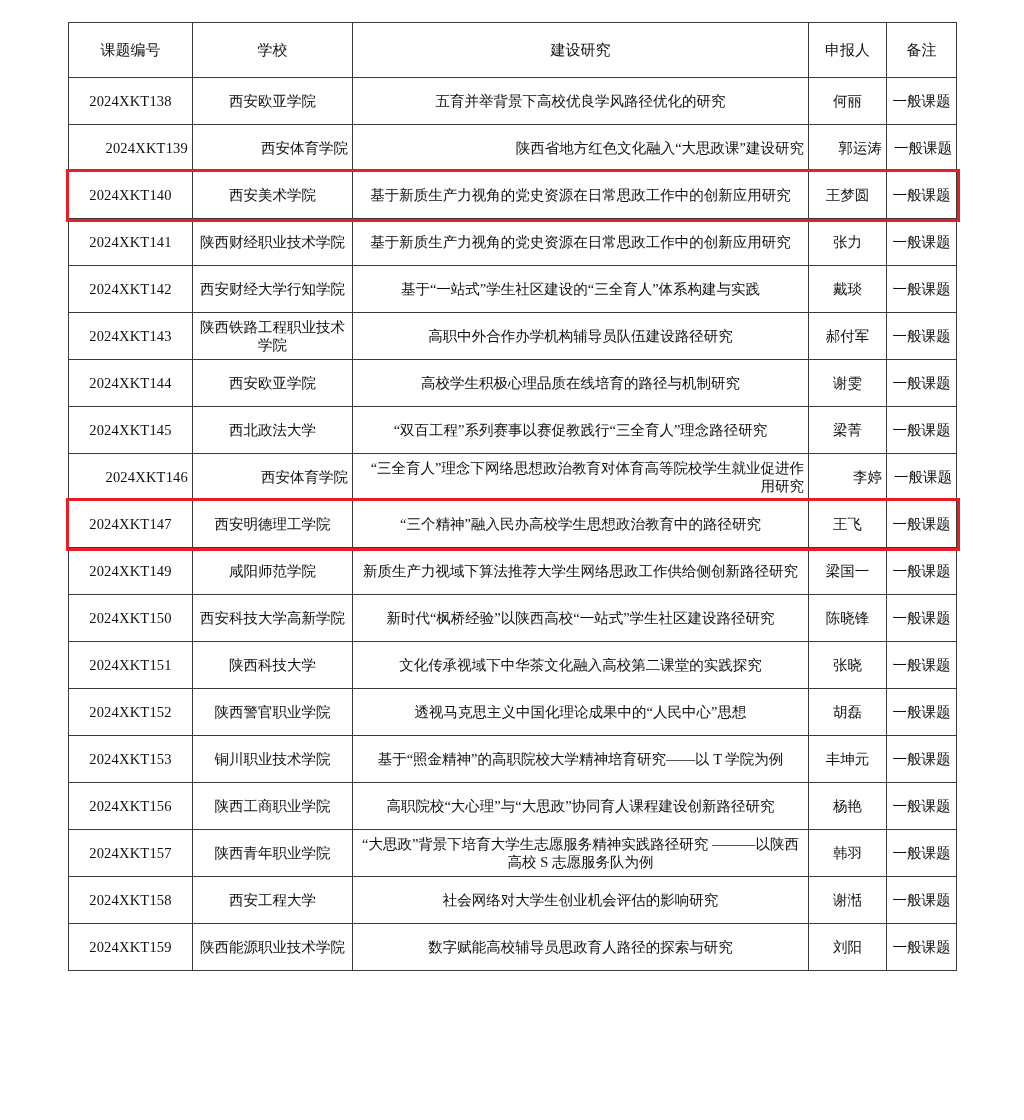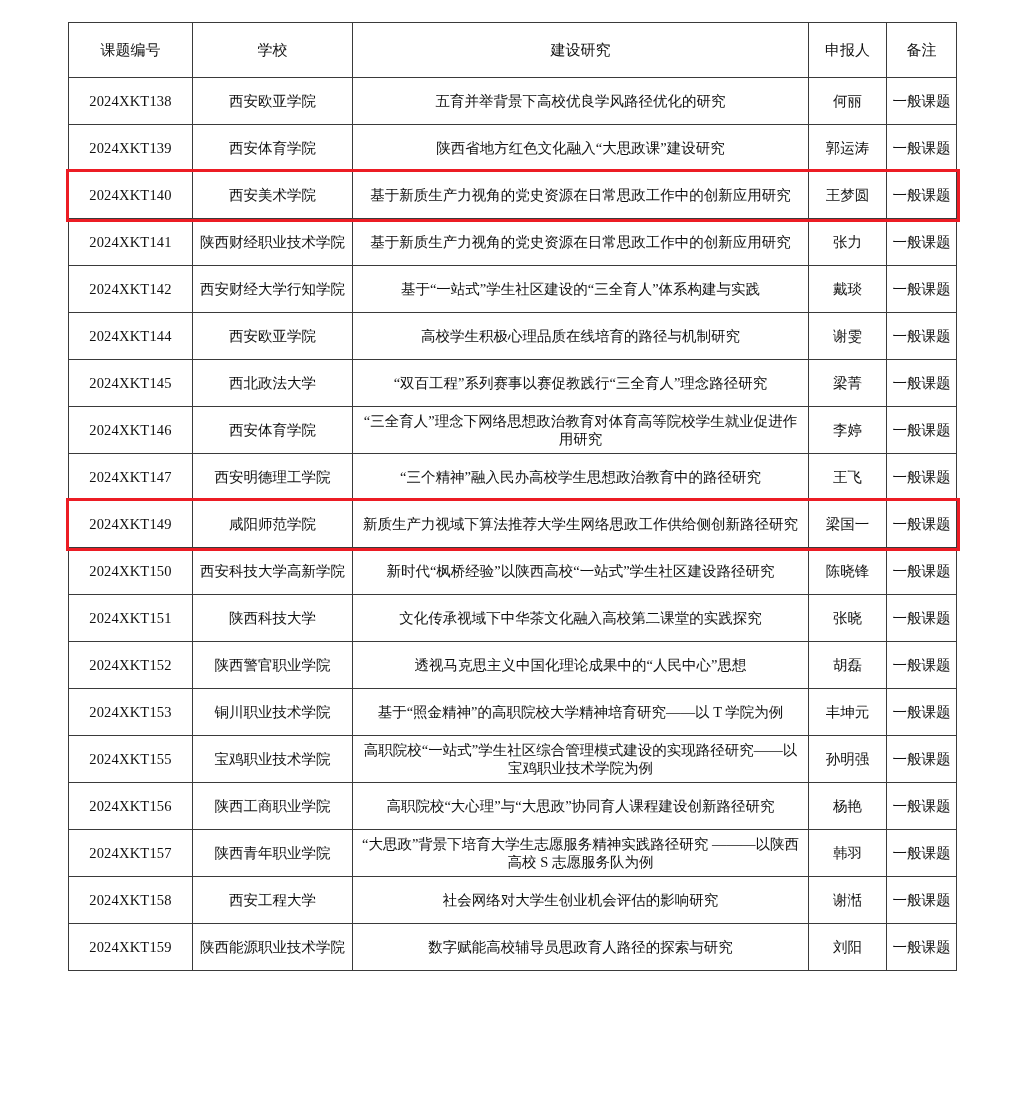--- a/index.html
+++ b/index.html
@@ -56,20 +56,21 @@
   col.c-title { width: 456px; }
   col.c-person{ width: 78px; }
   col.c-note  { width: 70px; }
 
   td.code   { font-family: "Liberation Serif", serif; letter-spacing: 0.2px; }
   td.title  { text-align: center; padding-left: 6px; padding-right: 6px; }
 
   
   tr.highlight td {
     position: relative;
+    text-align: right;
   }
   .hl-box {
     position: absolute;
     border: 3px solid #ec1c24;
     pointer-events: none;
     box-sizing: border-box;
   }
 </style>
 </head>
 <body>
@@ -123,20 +124,27 @@
             <td class="note">一般课题</td>
           </tr>
           <tr>
             <td class="code">2024XKT142</td>
             <td class="school">西安财经大学行知学院</td>
             <td class="title">基于“一站式”学生社区建设的“三全育人”体系构建与实践</td>
             <td class="person">戴琰</td>
             <td class="note">一般课题</td>
           </tr>
           <tr>
+            <td class="code">2024XKT143</td>
+            <td class="school">陕西铁路工程职业技术学院</td>
+            <td class="title">高职中外合作办学机构辅导员队伍建设路径研究</td>
+            <td class="person">郝付军</td>
+            <td class="note">一般课题</td>
+          </tr>
+          <tr>
             <td class="code">2024XKT144</td>
             <td class="school">西安欧亚学院</td>
             <td class="title">高校学生积极心理品质在线培育的路径与机制研究</td>
             <td class="person">谢雯</td>
             <td class="note">一般课题</td>
           </tr>
           <tr>
             <td class="code">2024XKT145</td>
             <td class="school">西北政法大学</td>
             <td class="title">“双百工程”系列赛事以赛促教践行“三全育人”理念路径研究</td>
@@ -183,27 +191,20 @@
             <td class="school">陕西警官职业学院</td>
             <td class="title">透视马克思主义中国化理论成果中的“人民中心”思想</td>
             <td class="person">胡磊</td>
             <td class="note">一般课题</td>
           </tr>
           <tr>
             <td class="code">2024XKT153</td>
             <td class="school">铜川职业技术学院</td>
             <td class="title">基于“照金精神”的高职院校大学精神培育研究——以 T 学院为例</td>
             <td class="person">丰坤元</td>
-            <td class="note">一般课题</td>
-          </tr>
-          <tr>
-            <td class="code">2024XKT155</td>
-            <td class="school">宝鸡职业技术学院</td>
-            <td class="title">高职院校“一站式”学生社区综合管理模式建设的实现路径研究——以宝鸡职业技术学院为例</td>
-            <td class="person">孙明强</td>
             <td class="note">一般课题</td>
           </tr>
           <tr>
             <td class="code">2024XKT156</td>
             <td class="school">陕西工商职业学院</td>
             <td class="title">高职院校“大心理”与“大思政”协同育人课程建设创新路径研究</td>
             <td class="person">杨艳</td>
             <td class="note">一般课题</td>
           </tr>
           <tr>

